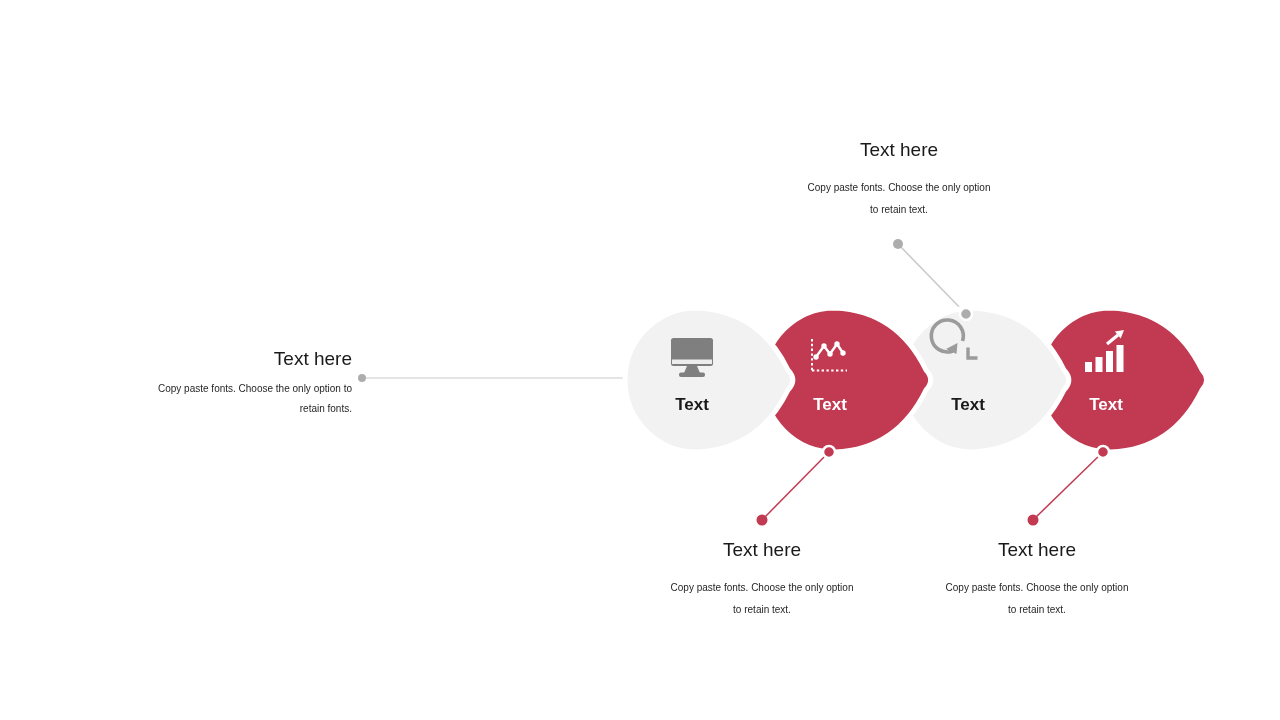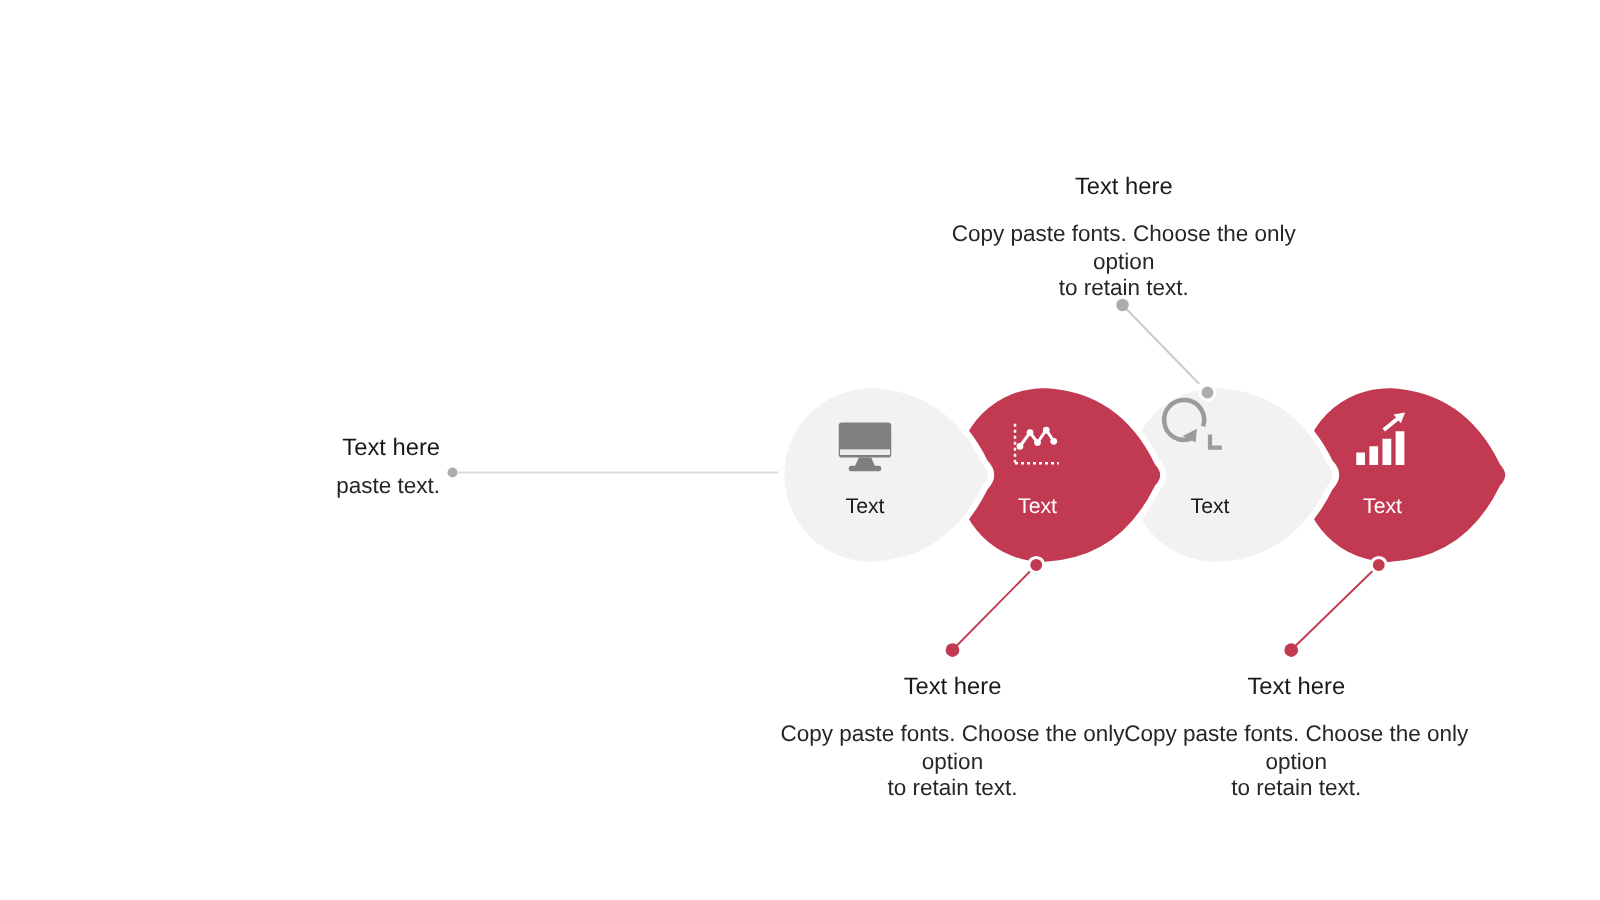--- a/index.html
+++ b/index.html
@@ -3,32 +3,32 @@
 <meta charset="utf-8">
 <style>
   html,body{margin:0;padding:0;background:#ffffff;}
   .slide{
     position:relative;width:1280px;height:720px;background:#ffffff;overflow:hidden;
     font-family:"Liberation Sans",sans-serif;
   }
   .slide svg{position:absolute;left:0;top:0;}
   .callout{position:absolute;color:var(--text-dark);}
   .callout-title{font-size:19px;font-weight:normal;line-height:26px;color:var(--text-dark);}
-  .callout-desc{font-size:18px;color:var(--text-body);}
+  .callout-desc{font-size:10px;color:var(--text-body);}
   .callout-desc .line{display:block;}
   .callout-center{width:320px;text-align:center;}
   .callout-center .callout-desc{margin-top:14px;line-height:21.5px;}
   .callout-top{left:739px;top:137px;}
   .callout-bottom-left{left:602px;top:537px;}
   .callout-bottom-right{left:877px;top:537px;}
   .callout-left{left:32px;top:346px;width:320px;text-align:right;}
   .callout-left .callout-desc{margin-top:7px;line-height:19.5px;}
   .step-label{
     position:absolute;top:394px;width:120px;height:22px;text-align:center;
-    font-size:17px;font-weight:normal;line-height:22px;
+    font-size:17px;font-weight:bold;line-height:22px;
   }
   .step-label.on-gray{color:var(--text-dark);}
   .step-label.on-red{color:#ffffff;}
   .step-label-1{left:632px;}
   .step-label-2{left:770px;}
   .step-label-3{left:908px;}
   .step-label-4{left:1046px;}
 </style>
 </head>
 <body>
@@ -89,21 +89,22 @@
   </svg>
 
   <div class="step-label step-label-1 on-gray">Text</div>
   <div class="step-label step-label-2 on-red">Text</div>
   <div class="step-label step-label-3 on-gray">Text</div>
   <div class="step-label step-label-4 on-red">Text</div>
 
   <div class="callout callout-left">
     <div class="callout-title">Text here</div>
     <div class="callout-desc">
-      <span class="line">paste text.</span>
+      <span class="line">Copy paste fonts. Choose the only option to</span>
+      <span class="line">retain fonts.</span>
     </div>
   </div>
 
   <div class="callout callout-center callout-top">
     <div class="callout-title">Text here</div>
     <div class="callout-desc">
       <span class="line">Copy paste fonts. Choose the only option</span>
       <span class="line">to retain text.</span>
     </div>
   </div>

